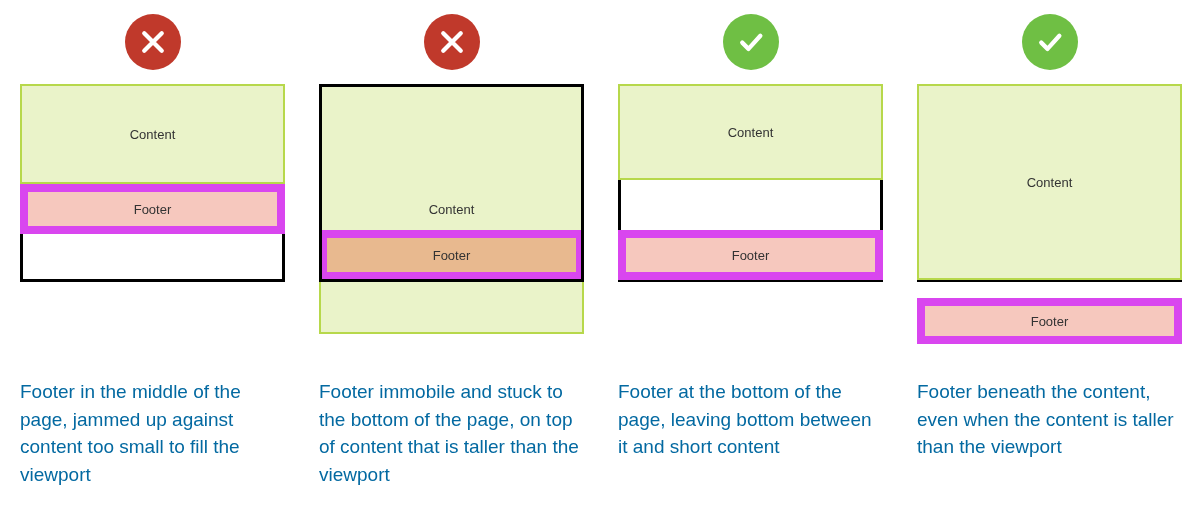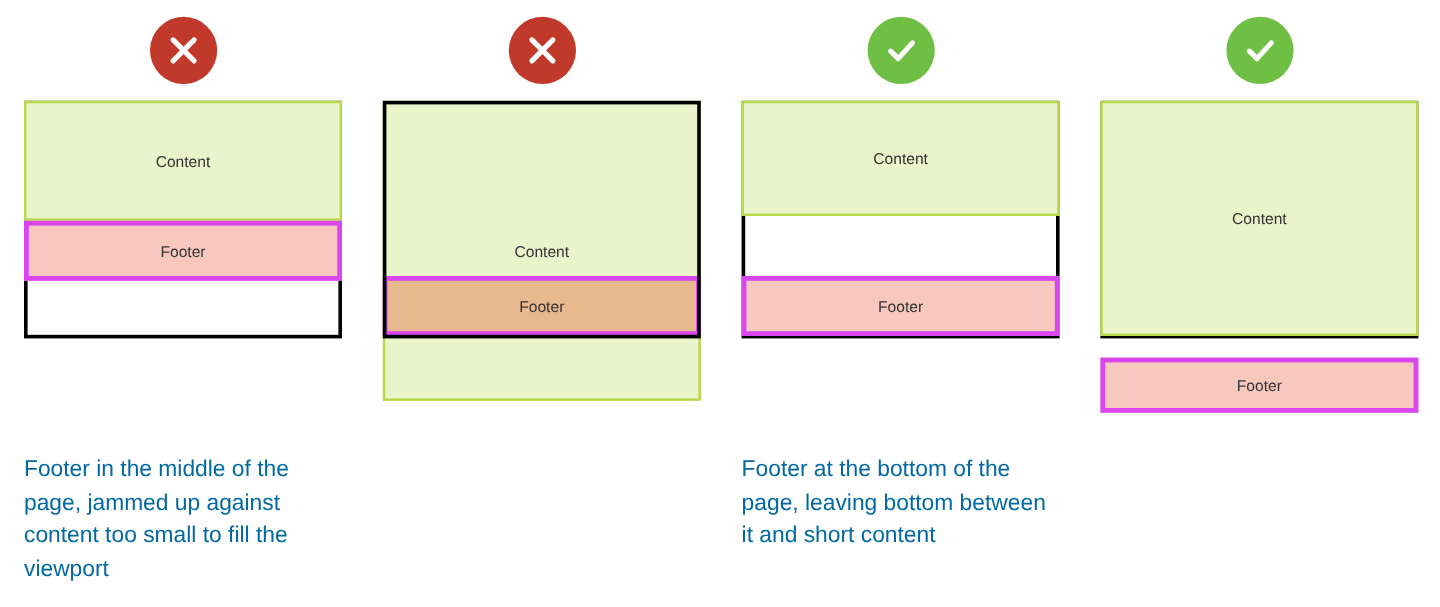--- a/index.html
+++ b/index.html
@@ -52,21 +52,21 @@
   .content-box {
     position: absolute;
     border: 2px solid #b7d84b;
     background: #eaf3c9;
     display:flex; align-items:center; justify-content:center;
     font-size: 13px;
     color:#333;
   }
   .footer-box {
     position: absolute;
-    border: 4px solid #d946ef;
+    border: 8px solid #d946ef;
     background: #f6c8be;
     display:flex; align-items:center; justify-content:center;
     font-size: 13px;
     color:#333;
   }
   .caption {
     margin-top: 34px;
     font-size: 19px;
     line-height: 1.45;
     color: #0369a1;
@@ -122,20 +122,21 @@
     </div>
     <div class="stage d2">
       <div class="content-box">
           <span>Content</span>
         </div>
       <div class="footer-box">
           <span>Footer</span>
         </div>
       <div class="viewport"></div>
     </div>
+    <div class="caption">Footer immobile and stuck to the bottom of the page, on top of content that is taller than the viewport</div>
   </div>
 
   <div class="col">
     <div class="badge good">
       <svg viewBox="0 0 24 24">
           <path d="M5 12.5 L10 17.5 L19.5 7" stroke="#fff" stroke-width="3.4" stroke-linecap="round" stroke-linejoin="round" fill="none"></path>
         </svg>
     </div>
     <div class="stage d3">
       <div class="viewport"></div>
@@ -157,15 +158,16 @@
     </div>
     <div class="stage d4">
       <div class="viewport"></div>
       <div class="content-box">
           <span>Content</span>
         </div>
       <div class="footer-box">
           <span>Footer</span>
         </div>
     </div>
+    <div class="caption">Footer beneath the content, even when the content is taller than the viewport</div>
   </div>
 
 </div>
 
 </body></html>

